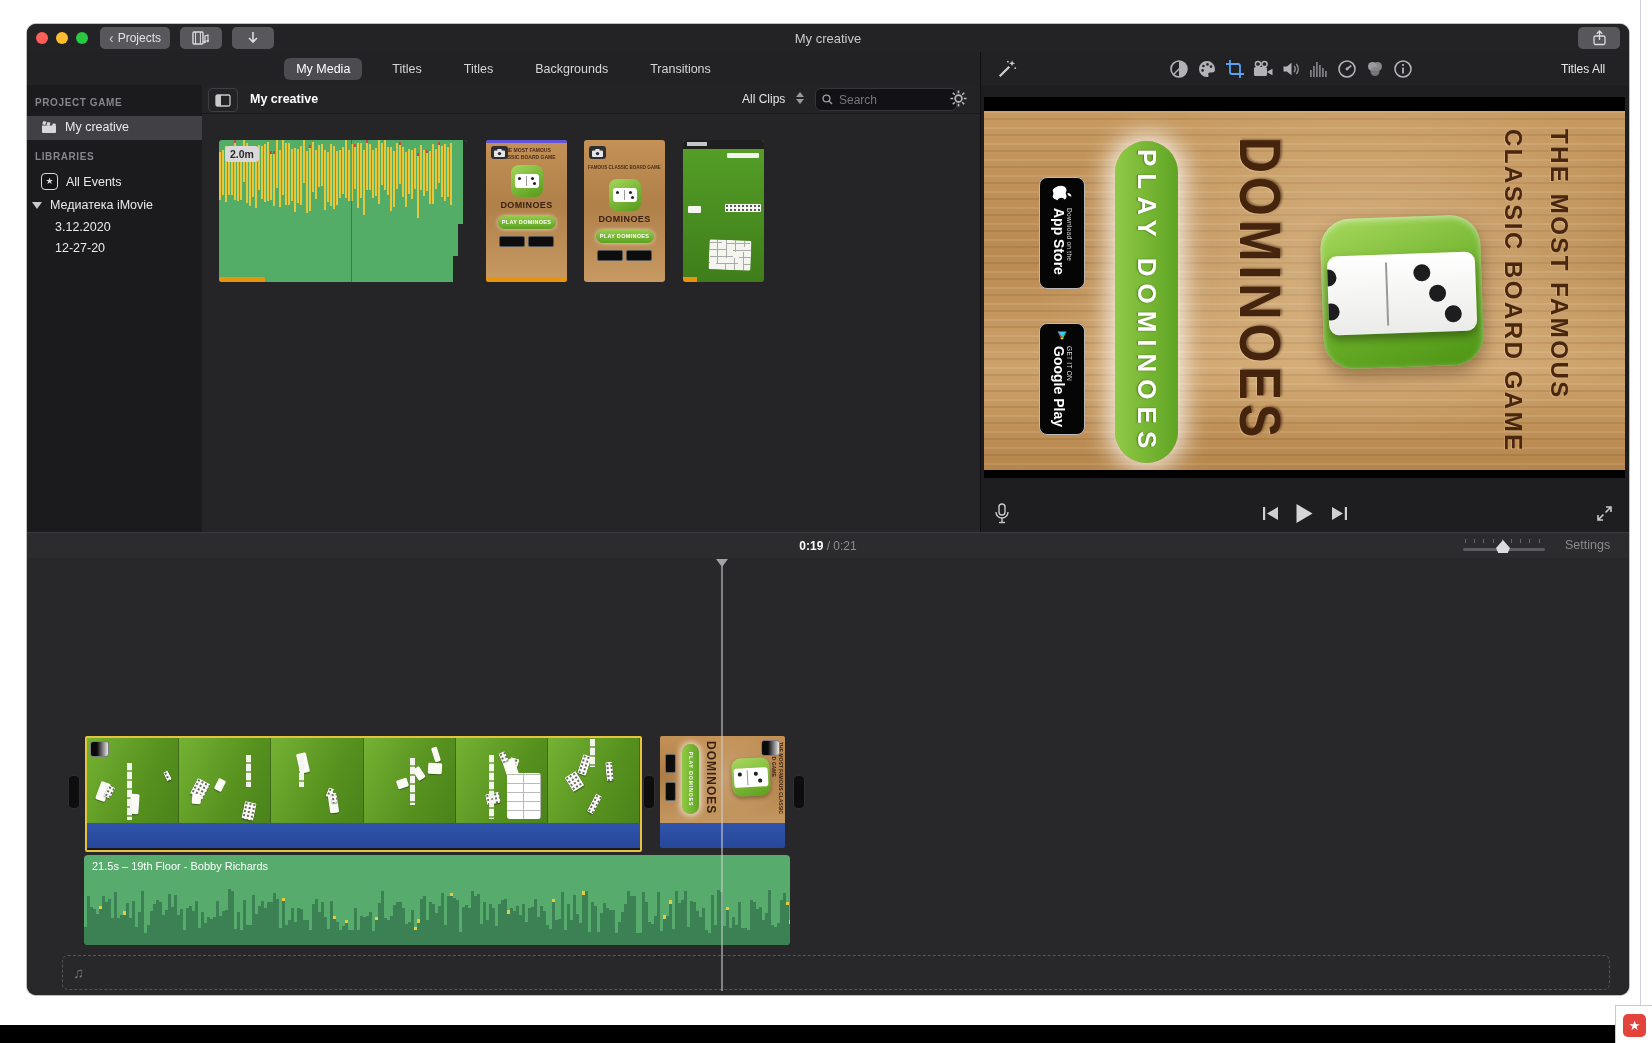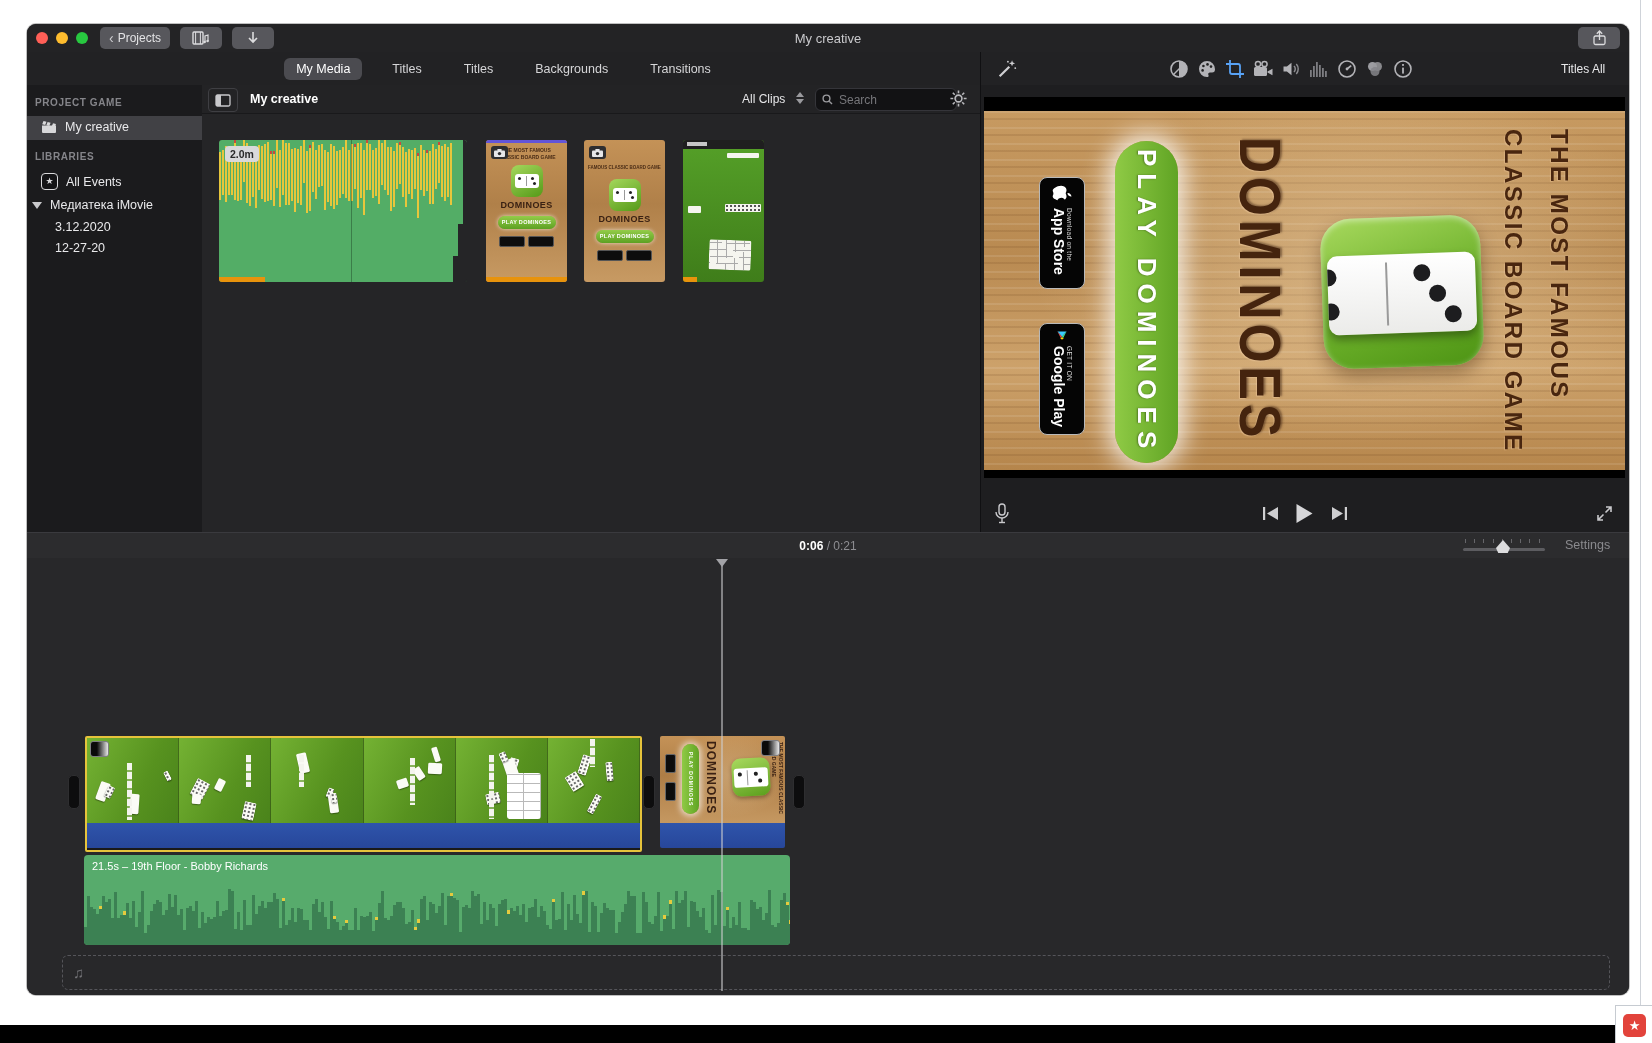--- a/index.html
+++ b/index.html
@@ -577,21 +577,21 @@
       <div class="abs" style="left:615px;top:8px">
         <svg width="17" height="17" viewBox="0 0 17 17">
             <path d="M10 2h5v5M15 2l-5.5 5.5M7 15H2v-5M2 15l5.5-5.5" fill="none" stroke="#c9c9cc" stroke-width="1.6"></path>
           </svg>
       </div>
     </div>
   </div>
 
   <div class="abs tltoolbar">
     <div class="timegrp">
-      <b>0:06</b>
+      <b>0:19</b>
       <span>/</span>
       <span>0:21</span>
     </div>
     <div class="zoomslider">
       <span class="ticks">
           <i></i>
           <i></i>
           <i></i>
           <i></i>
           <i></i>

